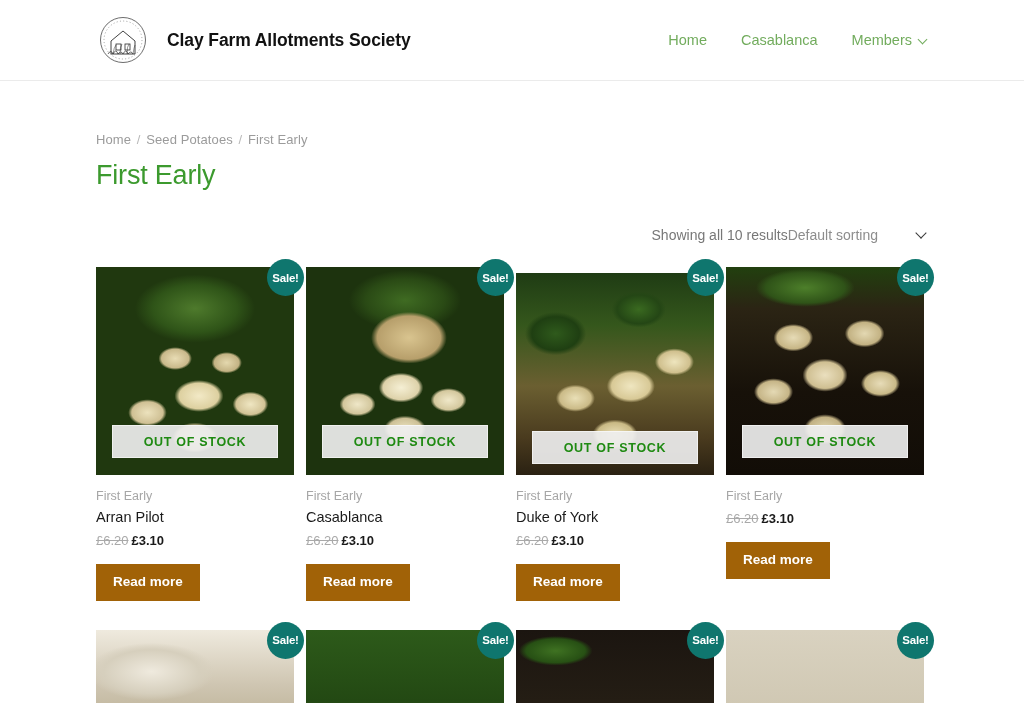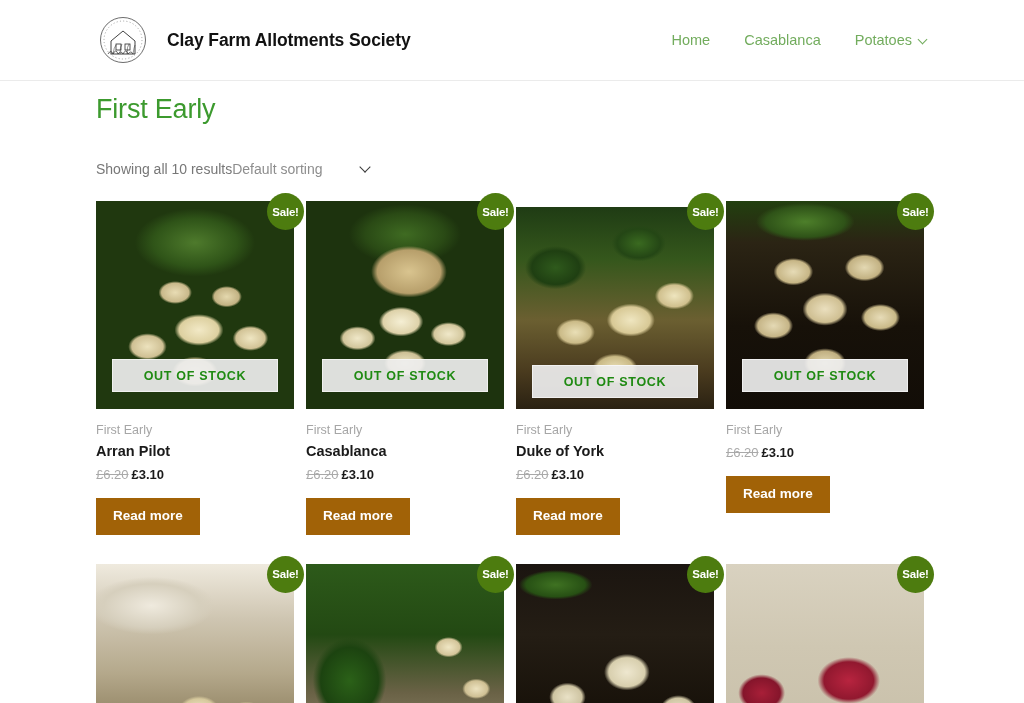--- a/index.html
+++ b/index.html
@@ -97,21 +97,21 @@
     font-size: 27px;
     font-weight: 400;
     color: #3c9a2e;
     letter-spacing: -0.2px;
   }
 
   .shop-bar {
     margin-top: 33px;
     display: flex;
     align-items: center;
-    justify-content: flex-start;
+    justify-content: flex-end;
     height: 22px;
   }
   .result-count {
     font-size: 14px;
     color: #777777;
   }
   .ordering {
     display: flex;
     align-items: center;
     gap: 38px;
@@ -241,21 +241,21 @@
       linear-gradient(180deg, #d9d2c0 0%, #cfc7b2 40%, #c6bda6 100%);
   }
 
   .sale-badge {
     position: absolute;
     top: -8px;
     right: -10px;
     width: 37px;
     height: 37px;
     border-radius: 50%;
-    background: #4d7c0f;
+    background: #0f766e;
     color: #ffffff;
     font-size: 11.5px;
     font-weight: bold;
     display: flex;
     align-items: center;
     justify-content: center;
     z-index: 4;
     letter-spacing: -0.2px;
   }
 
@@ -280,21 +280,21 @@
   }
 
   .product-category {
     margin-top: 14px;
     font-size: 12.5px;
     color: #a6a6a6;
   }
   .product-name {
     margin-top: 6px;
     font-size: 14.5px;
-    font-weight: bold;
+    font-weight: normal;
     color: #1a1a1a;
   }
   .product-price {
     margin-top: 8px;
     font-size: 13px;
     color: #1a1a1a;
   }
   .price-old {
     color: #a9a9a9;
     text-decoration: line-through;
@@ -337,28 +337,35 @@
   </div>
 
   <nav class="main-nav">
     <span class="nav-item">
       <span>Home</span>
     </span>
     <span class="nav-item">
       <span>Casablanca</span>
     </span>
     <span class="nav-item">
-      <span>Potatoes</span>
+      <span>Members</span>
       <span class="chev"></span>
     </span>
   </nav>
 </header>
 
 <main class="content">
 
+  <div class="breadcrumb">
+    <span class="crumb">Home</span>
+    <span class="sep">/</span>
+    <span class="crumb">Seed Potatoes</span>
+    <span class="sep">/</span>
+    <span class="crumb">First Early</span>
+  </div>
 
   <h1 class="page-title">First Early</h1>
 
   <div class="shop-bar">
     <div class="result-count">Showing all 10 results</div>
     <div class="ordering">
       <span class="ordering-label">Default sorting</span>
       <span class="ordering-chev"></span>
     </div>
   </div>

